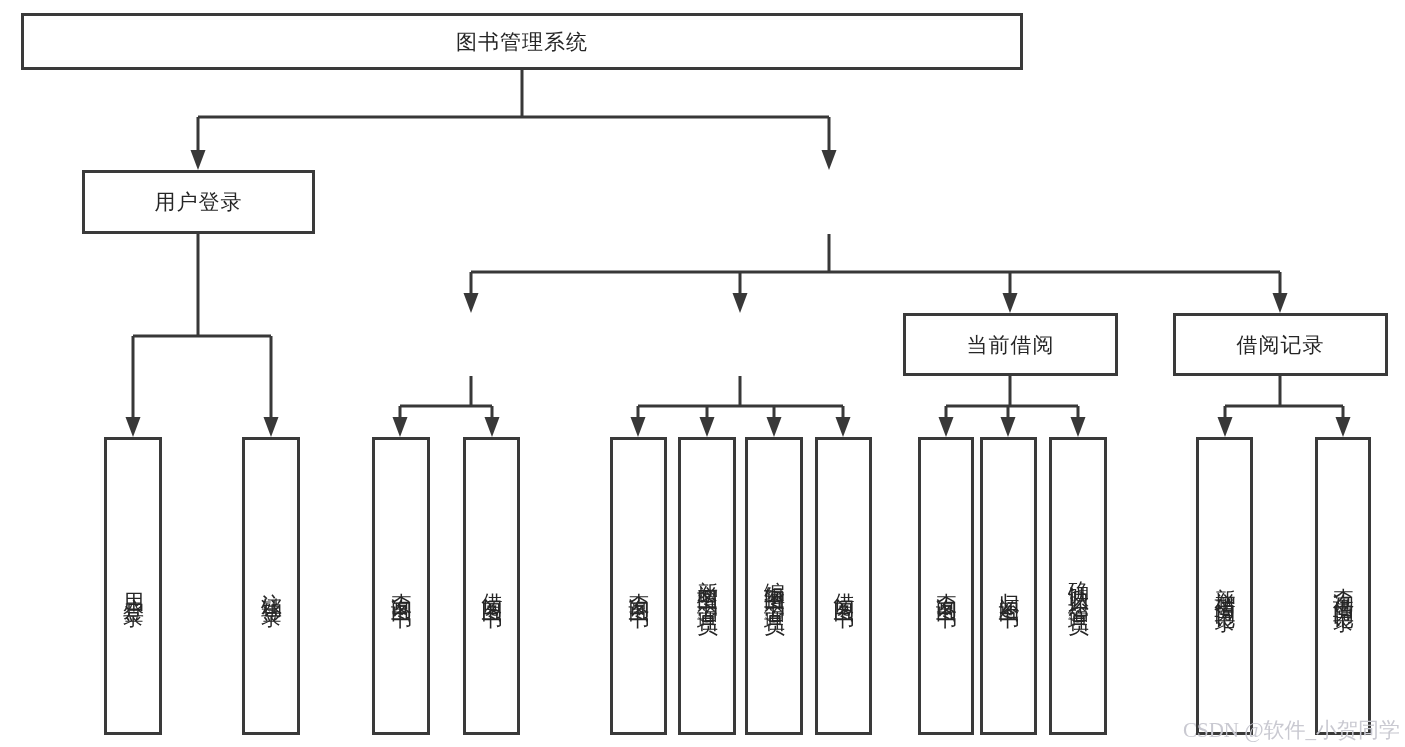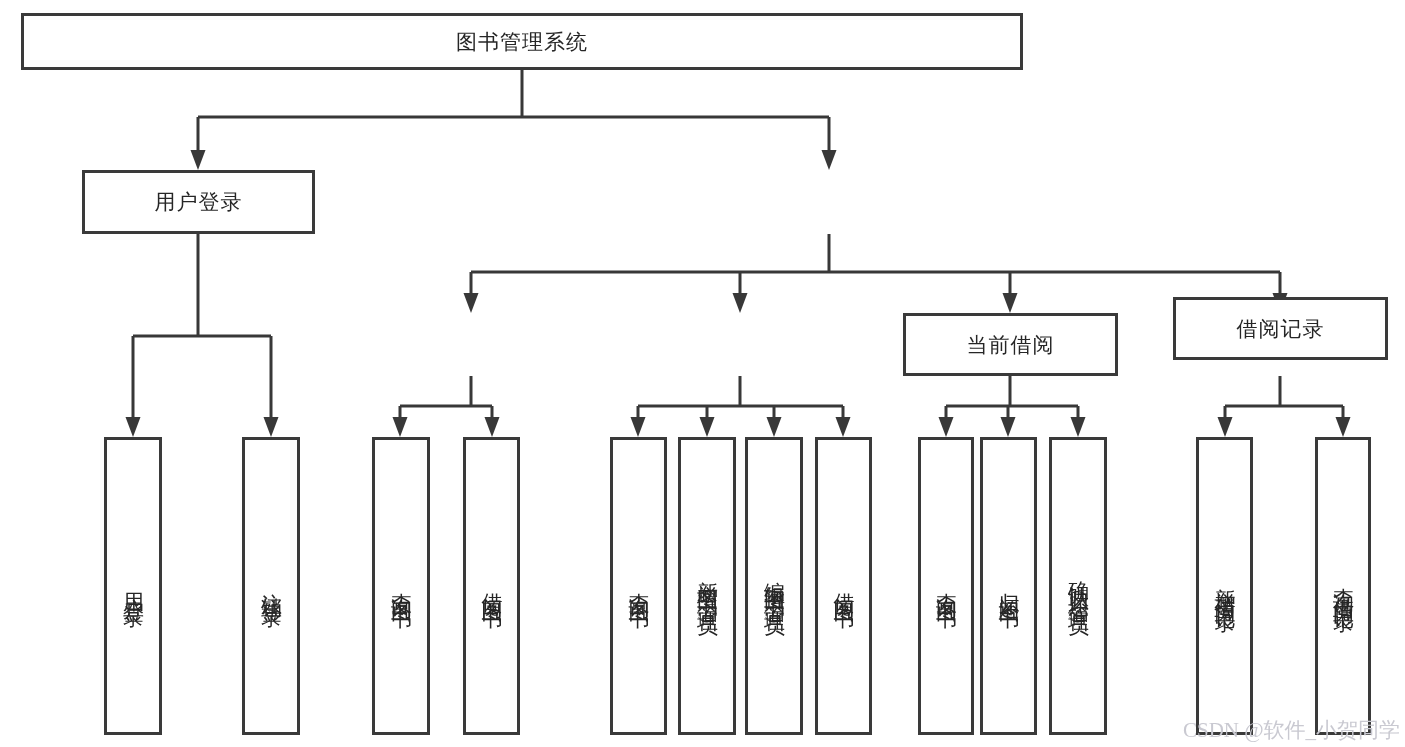--- a/index.html
+++ b/index.html
@@ -20,21 +20,21 @@
     writing-mode:vertical-rl; text-orientation:mixed;
     letter-spacing:5px; line-height:1; white-space:normal;
   }
   
   #n-root   { left:21px;  top:13px;  width:1002px; height:57px; }
   #n-login  { left:82px;  top:170px; width:233px;  height:64px; }
   #n-mgmt   { left:712px; top:170px; width:235px;  height:64px; }
   #n-newbk  { left:363px; top:313px; width:216px;  height:63px; }
   #n-borrow { left:632px; top:313px; width:216px;  height:63px; }
   #n-curr   { left:903px; top:313px; width:215px;  height:63px; }
-  #n-rec    { left:1173px;top:297px; width:215px;  height:63px;text-align:right; }
+  #n-rec    { left:1173px;top:313px; width:215px;  height:63px;text-align:right; }
   .leaf { top:437px; height:298px; }
   #l-ulogin  { left:104px;  width:58px; }
   #l-logout  { left:242px;  width:58px; }
   #l-nbq     { left:372px;  width:58px; }
   #l-nbb     { left:463px;  width:57px; }
   #l-bbq     { left:610px;  width:57px; }
   #l-bba     { left:678px;  width:58px; }
   #l-bbe     { left:745px;  width:58px; }
   #l-bbb     { left:815px;  width:57px; }
   #l-cbq     { left:918px;  width:56px; }

